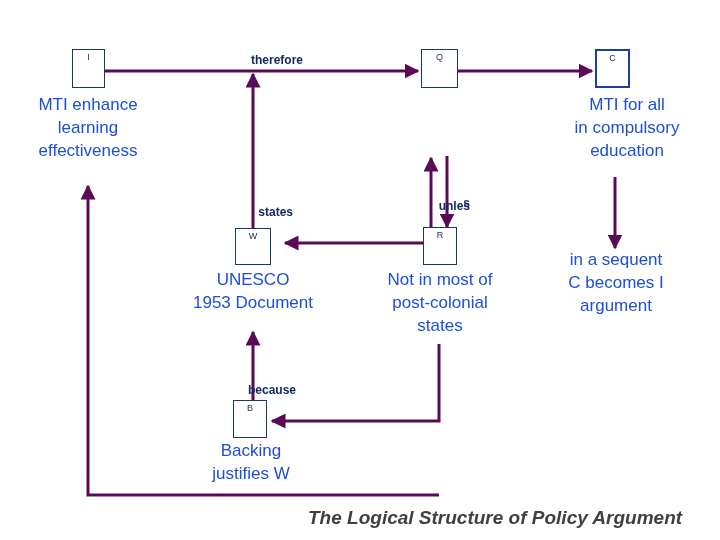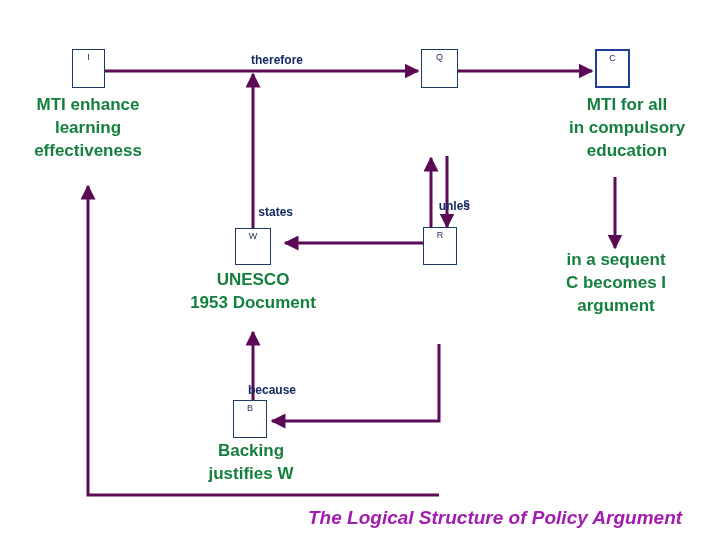--- a/index.html
+++ b/index.html
@@ -39,41 +39,41 @@
   }
   .node-letter {
     font-size: 9px;
     color: #1b2a55;
     line-height: 11px;
     padding-top: 2px;
     font-family: "Liberation Sans", sans-serif;
   }
   .node-text {
     position: absolute;
-    color: #15803d;
-    font-weight: bold;
+    color: #1d4ed8;
+    font-weight: normal;
     font-size: 17px;
     line-height: 23px;
     text-align: center;
     z-index: 3;
     font-family: "Liberation Sans", sans-serif;
   }
   .edge-label {
     position: absolute;
     color: #152a63;
     font-weight: bold;
     font-size: 12px;
     line-height: 14px;
     text-align: right;
     z-index: 4;
     font-family: "Liberation Sans", sans-serif;
   }
   .diagram-title {
     position: absolute;
-    color: #a21caf;
+    color: #404040;
     font-weight: bold;
     font-style: italic;
     font-size: 19px;
     line-height: 24px;
     white-space: nowrap;
     z-index: 4;
     font-family: "Liberation Sans", sans-serif;
     text-align: center;
   }
 </style>
@@ -148,20 +148,25 @@
     <div>MTI for all</div>
     <div>in compulsory</div>
     <div>education</div>
   </div>
 
   <div class="node-text" style="left:163px; top:268px; width:180px;">
     <div>UNESCO</div>
     <div>1953 Document</div>
   </div>
 
+  <div class="node-text" style="left:355px; top:268px; width:170px;">
+    <div>Not in most of</div>
+    <div>post-colonial</div>
+    <div>states</div>
+  </div>
 
   <div class="node-text" style="left:175px; top:439px; width:152px;">
     <div>Backing</div>
     <div>justifies W</div>
   </div>
 
   <div class="node-text" style="left:535px; top:248px; width:162px;">
     <div>in a sequent</div>
     <div>C becomes I</div>
     <div>argument</div>

